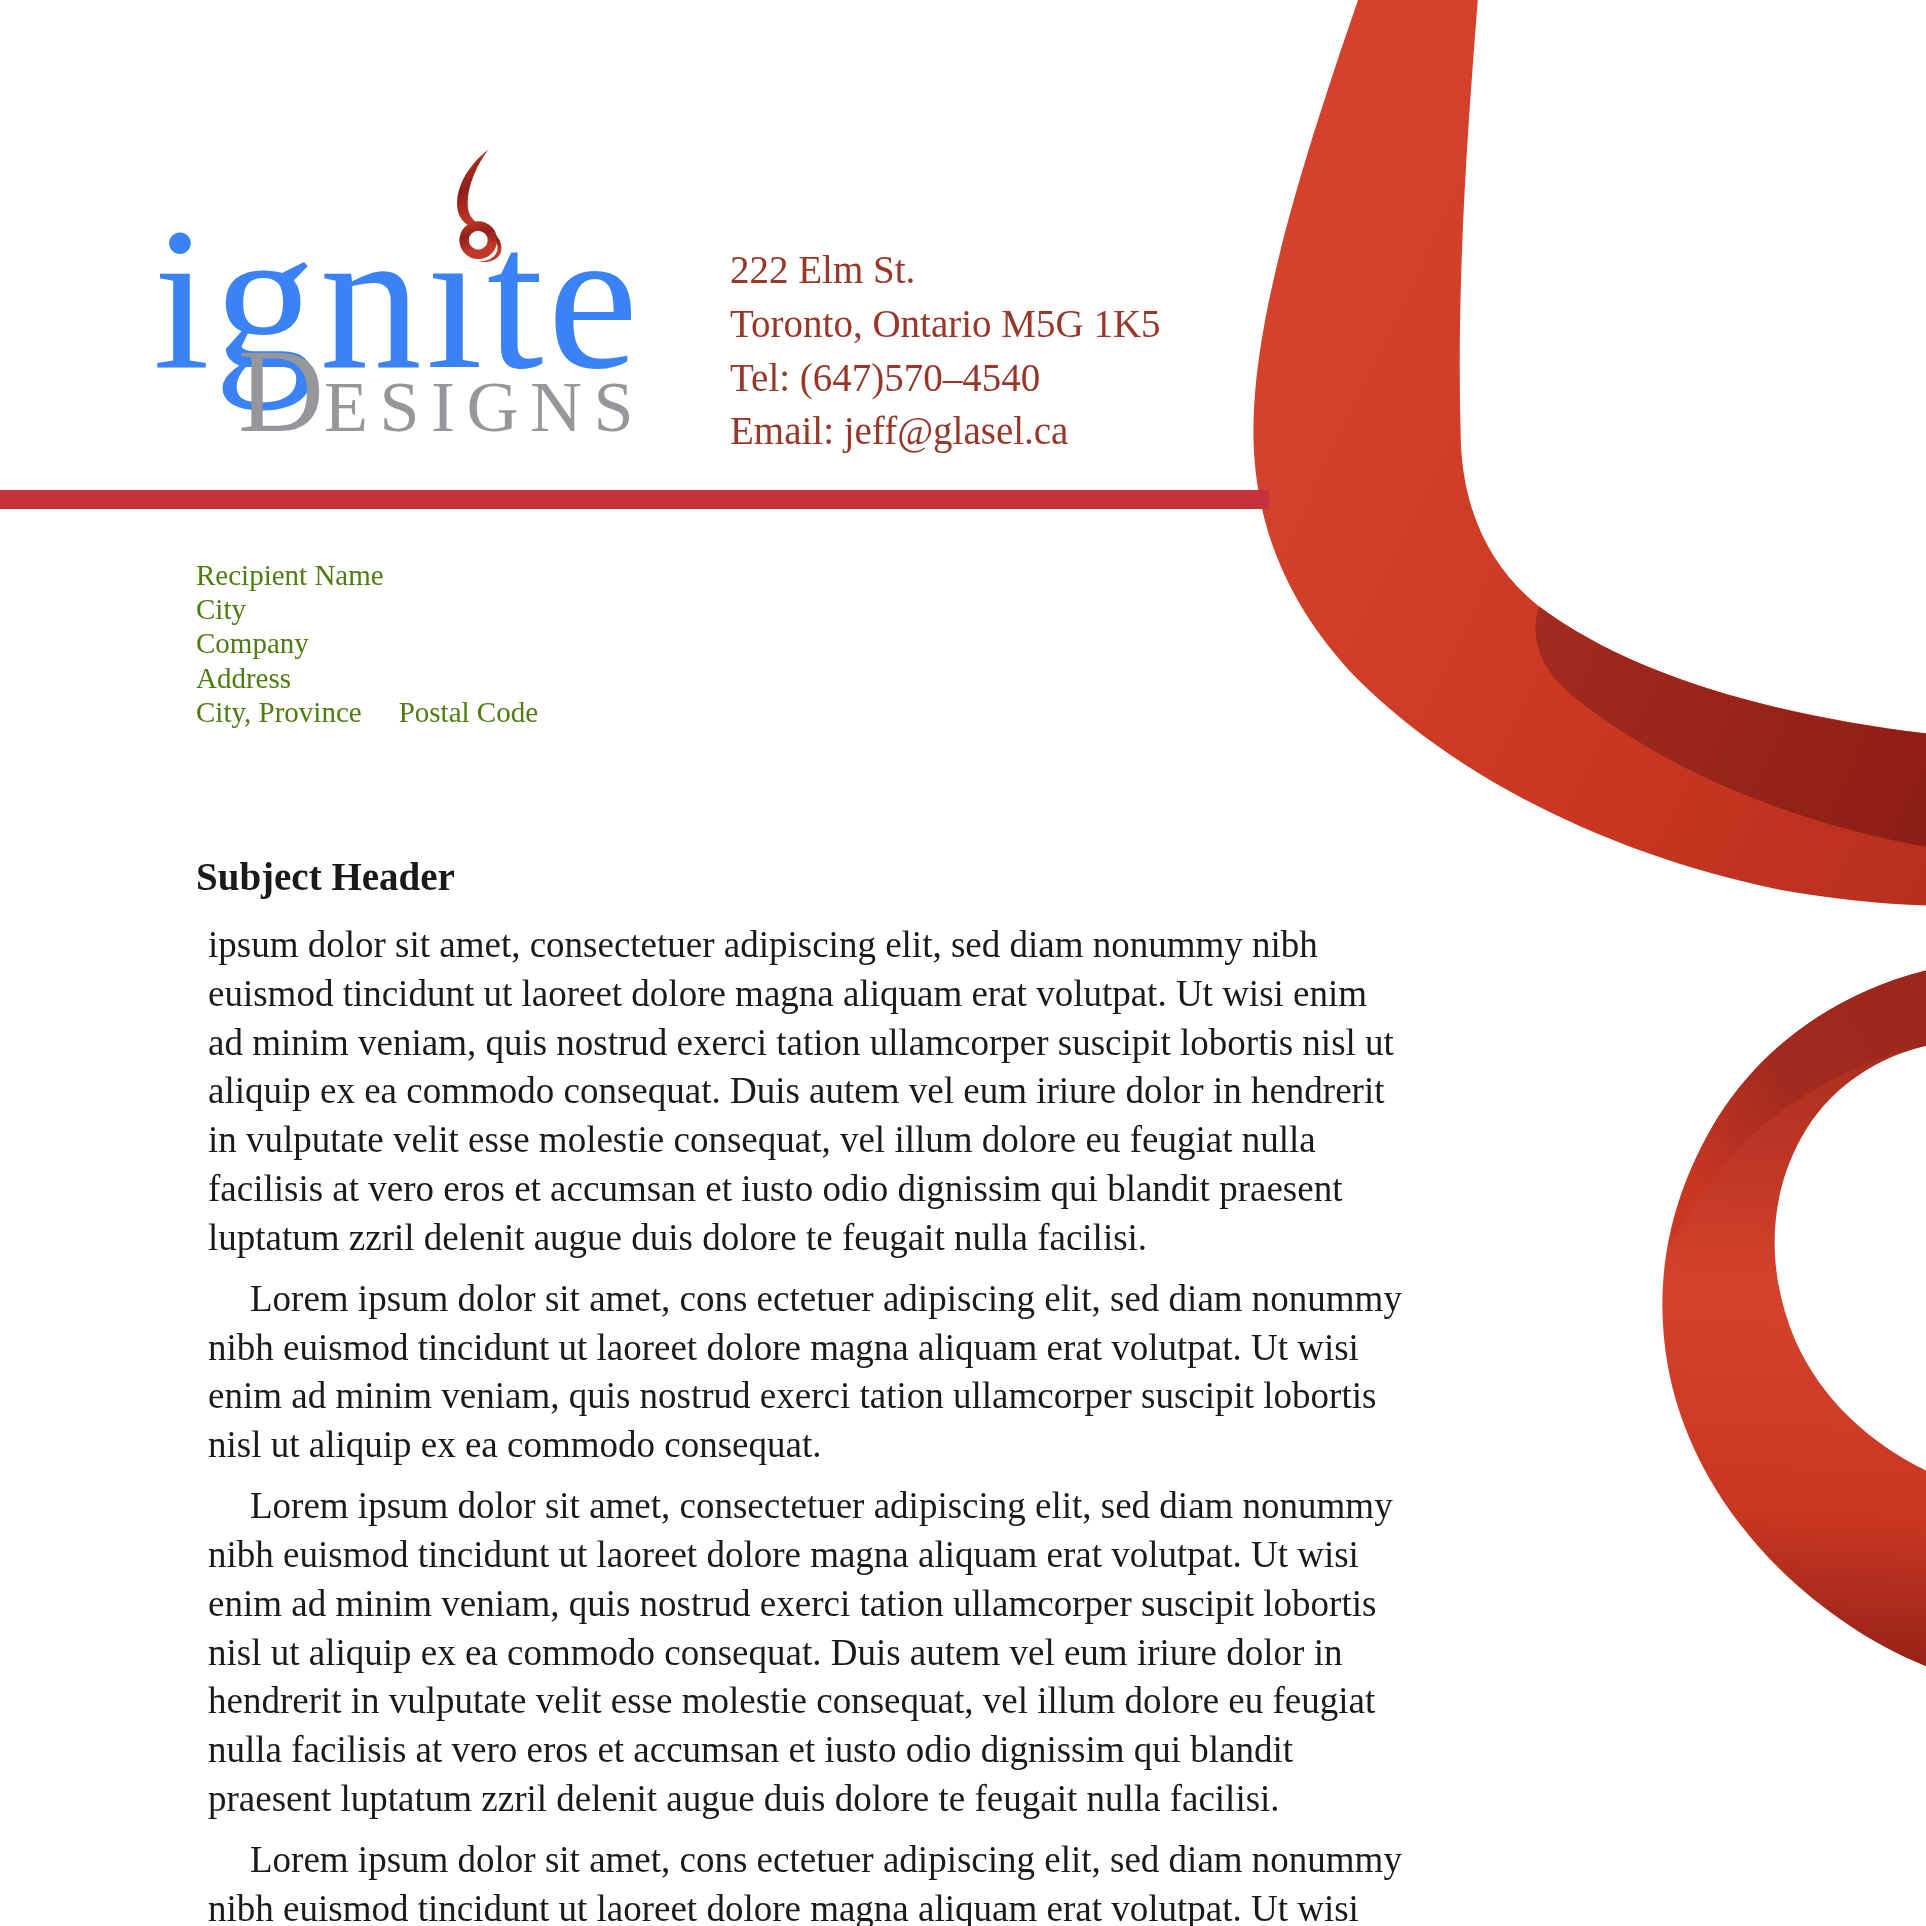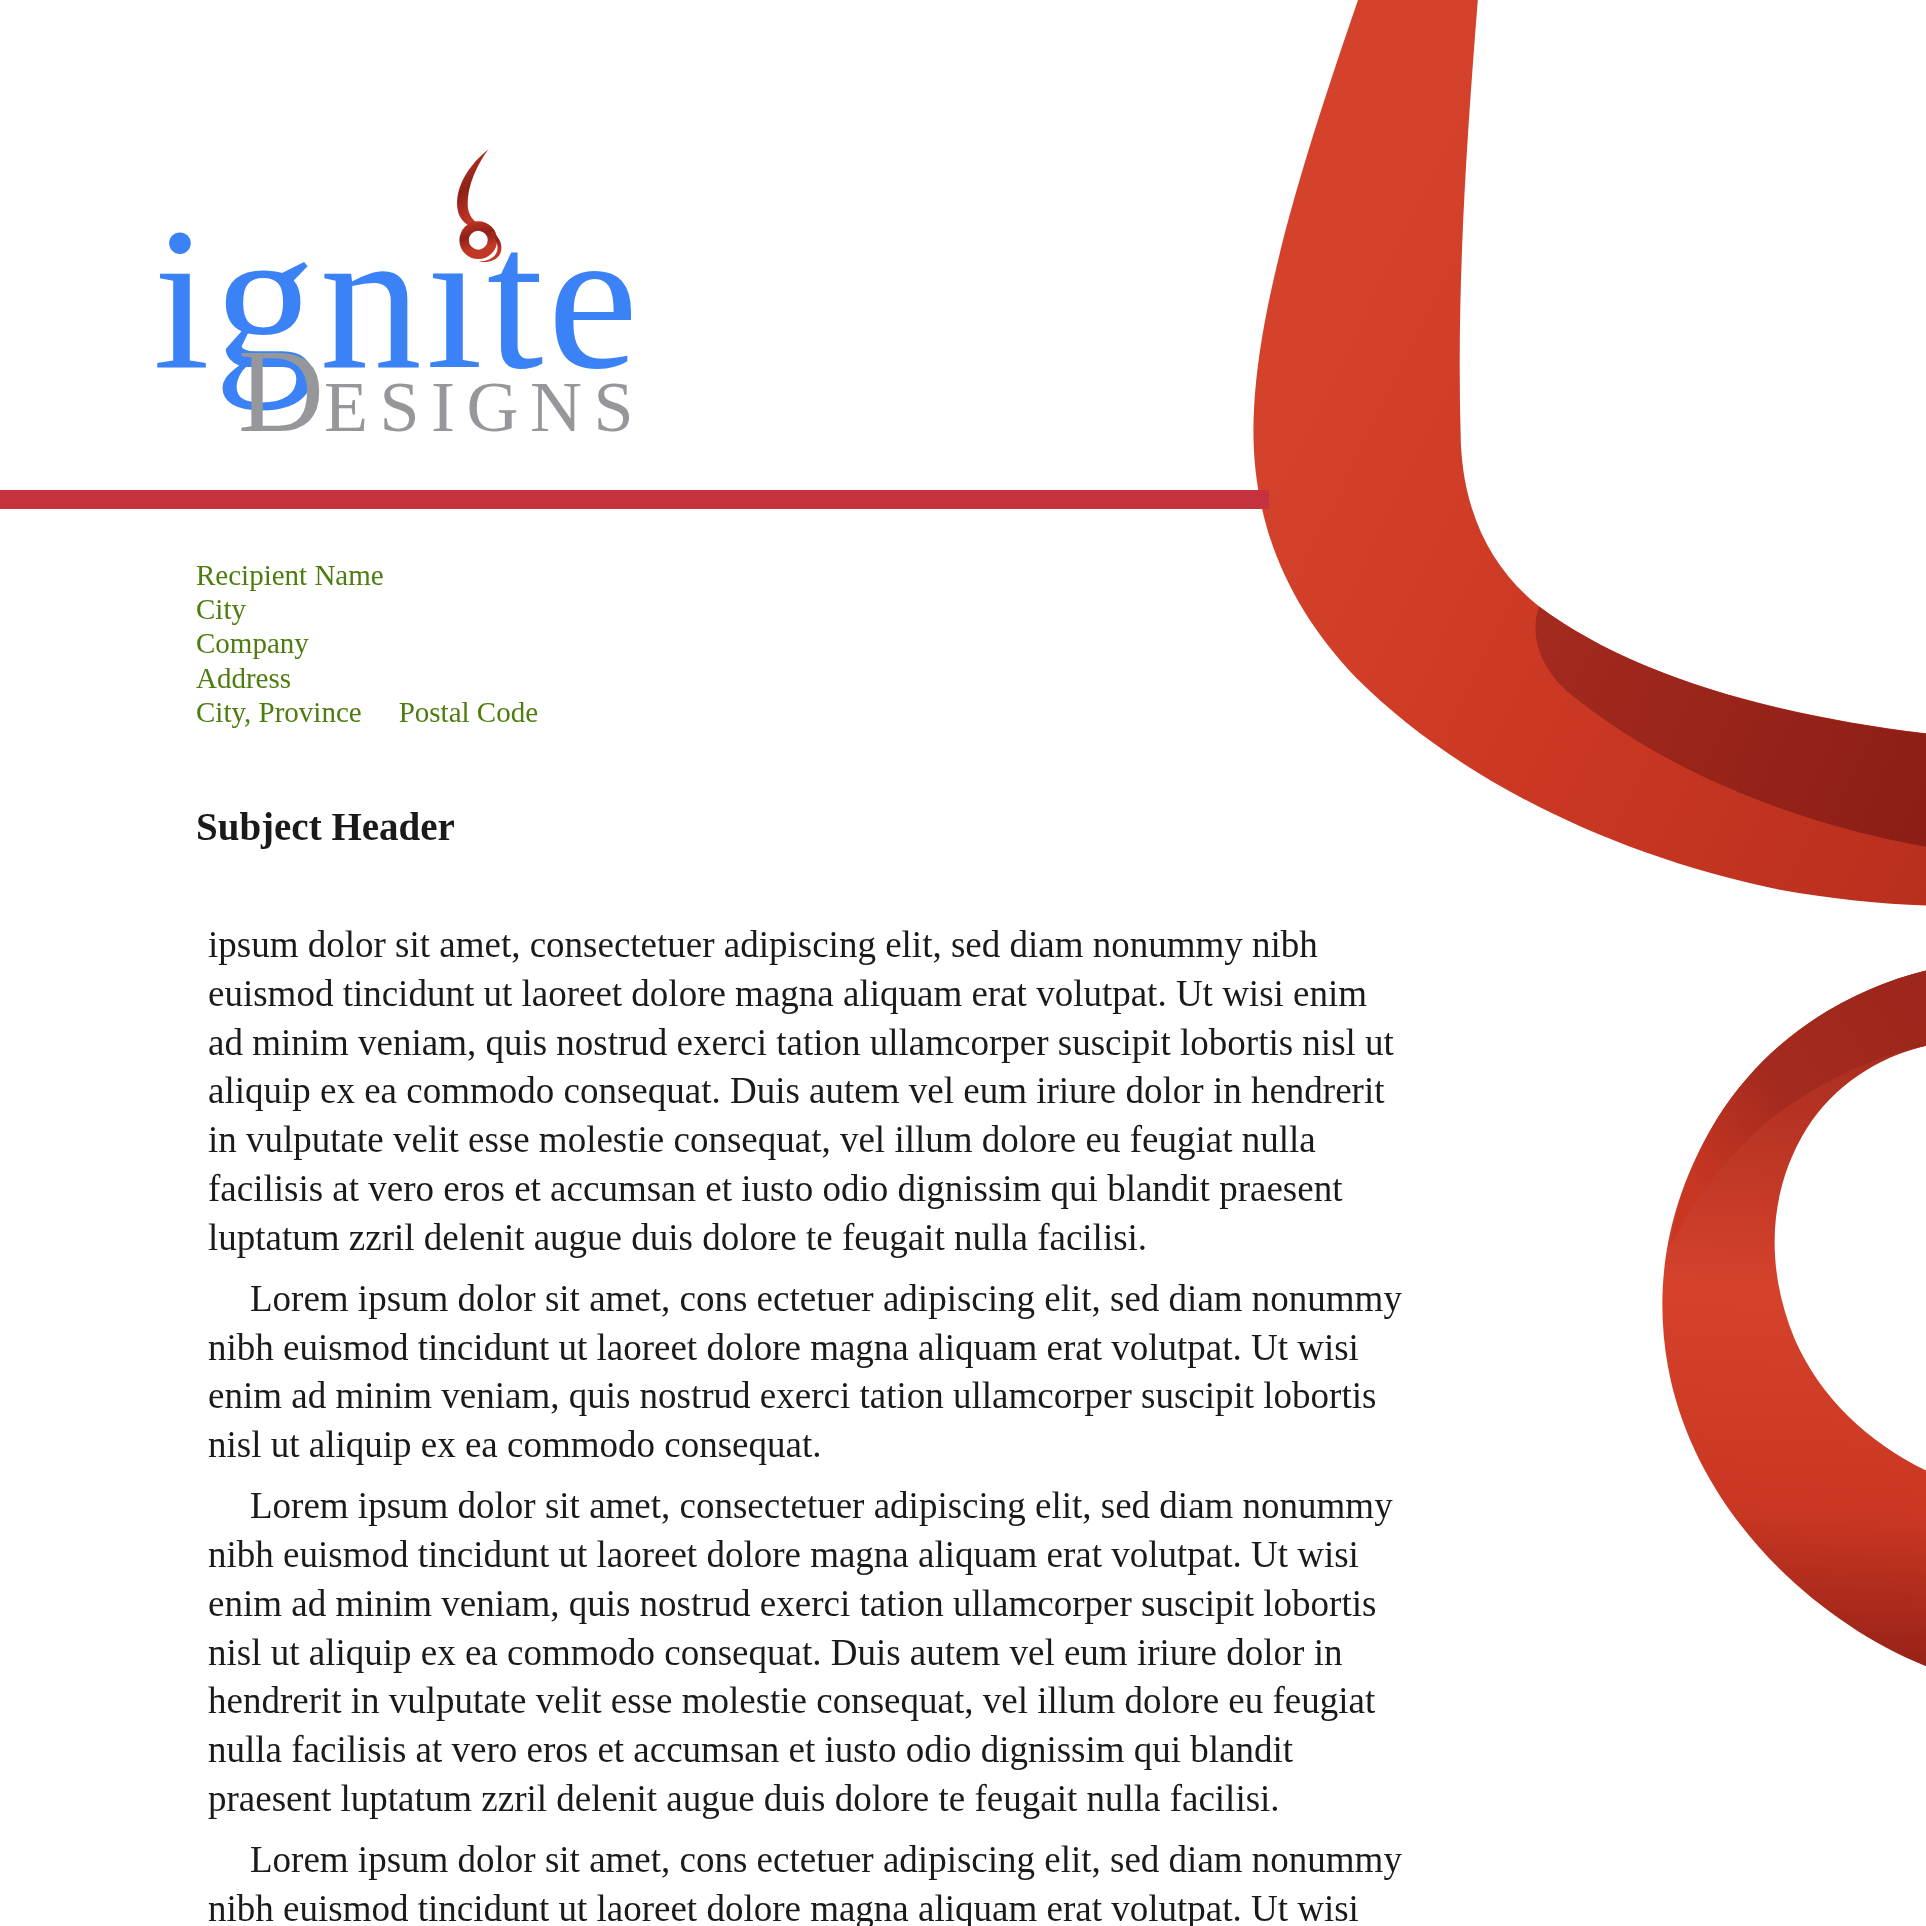--- a/index.html
+++ b/index.html
@@ -32,21 +32,21 @@
   
   .divider{position:absolute;left:0;top:490px;width:1269px;height:18.5px;}
   
   .recipient{
     position:absolute;left:196px;top:558px;
     font-size:29px;line-height:1.18;color:#4d7c0f;
   }
   .recipient .pcode{display:inline-block;margin-left:37px;}
   
   .subject{
-    position:absolute;left:196px;top:804px;
+    position:absolute;left:196px;top:854px;
     font-size:39px;font-weight:bold;color:#1a1a1a;
   }
   .body-text{
     position:absolute;left:196px;top:909px;width:1221px;
     font-size:37px;line-height:1.32;color:#1a1a1a;
     text-align:left;
   }
   .body-text p{margin:12px;}
   .body-text p.indented{text-indent:42px;}
 </style>
@@ -150,20 +150,26 @@
                  C 152,230 160,250 154,268
                  C 147,289 120,296 98,291
                  C 126,291 146,277 146,257
                  C 146,241 140,227 128,216 Z"></path>
       </g>
     </svg>
     <div class="wordmark" style="color: #3b82f6;"><span>ign</span><span>ı</span><span>te</span></div>
     <div class="designs" style="color: rgb(150, 151, 155);"><span class="bigd">D</span><span class="rest">ESIGNS</span></div>
   </div>
 
+  <div class="contact" style="color: rgb(154, 54, 40);">
+    <div>222 Elm St.</div>
+    <div>Toronto, Ontario M5G 1K5</div>
+    <div>Tel: (647)570–4540</div>
+    <div>Email: jeff@glasel.ca</div>
+  </div>
 
   <div class="divider" style="background: rgb(197, 49, 60);"></div>
 
   <div class="recipient">
     <div>Recipient Name</div>
     <div>City</div>
     <div>Company</div>
     <div>Address</div>
     <div><span>City, Province</span><span class="pcode">Postal Code</span></div>
   </div>

